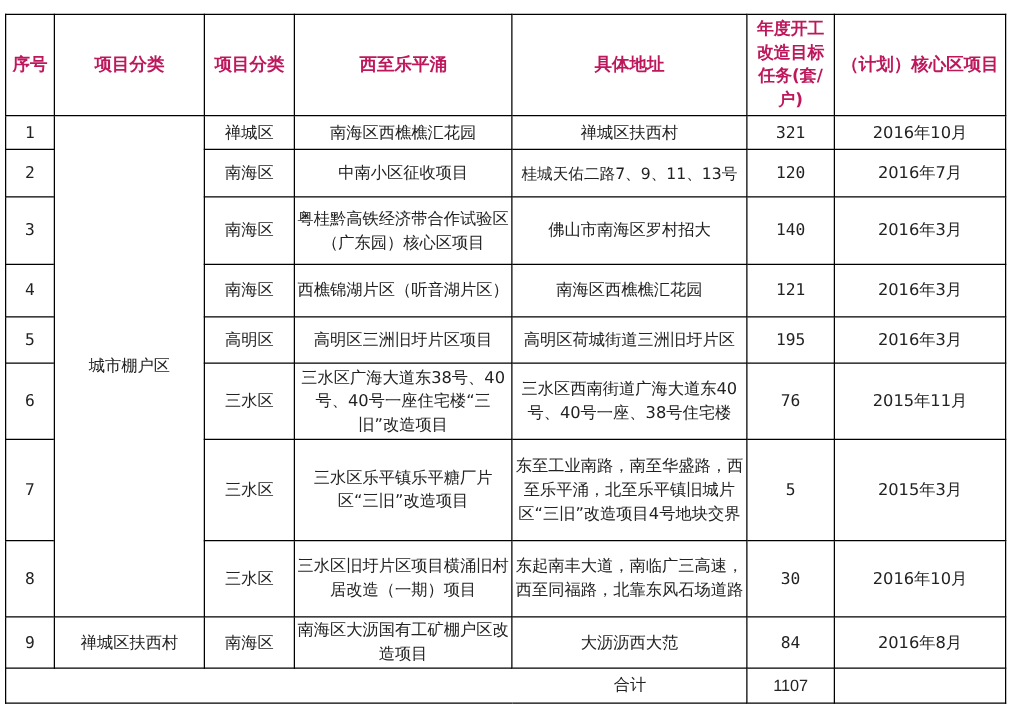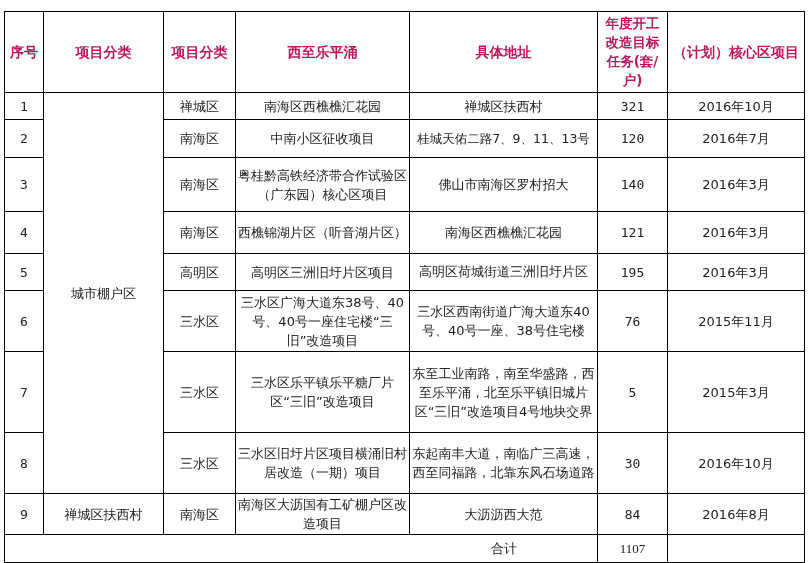--- a/index.html
+++ b/index.html
@@ -14,21 +14,21 @@
     border: 1px solid #000;
     text-align: center; vertical-align: middle;
     padding: 0 2px;
     font-size: 13px; line-height: 19px;
     font-weight: normal;
     overflow: hidden;
   }
   table.grid th { font-weight: bold; font-size: 14px; color: #be185d; }
   .num { font-family: "DejaVu Sans Mono", "Liberation Mono", monospace; font-size: 12px; }
   .total-label { font-weight: bold; font-size: 14px; }
-  .total-num { font-weight: bold; font-family: Liberation Serif, serif; font-size: 13px; }
+  .total-num { font-weight: bold; font-family: Liberation Sans, sans-serif; font-size: 13px; }
 </style>
 </head>
 <body>
 
 <table class="grid">
   <colgroup>
     <col style="width:39px">
     <col style="width:120px">
     <col style="width:72px">
     <col style="width:174px">

